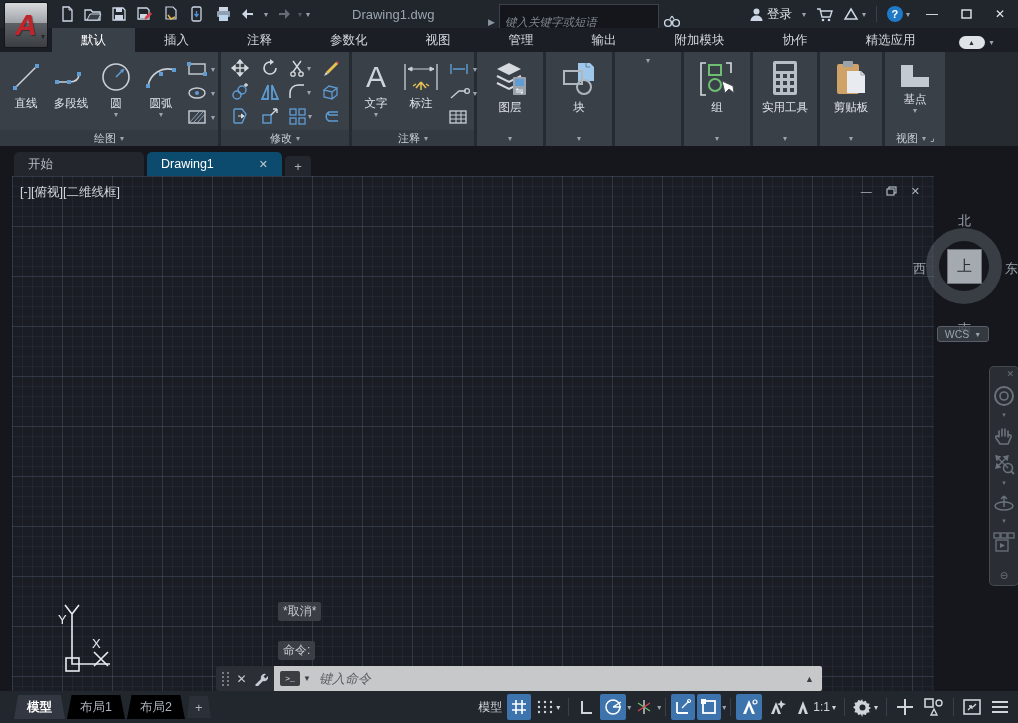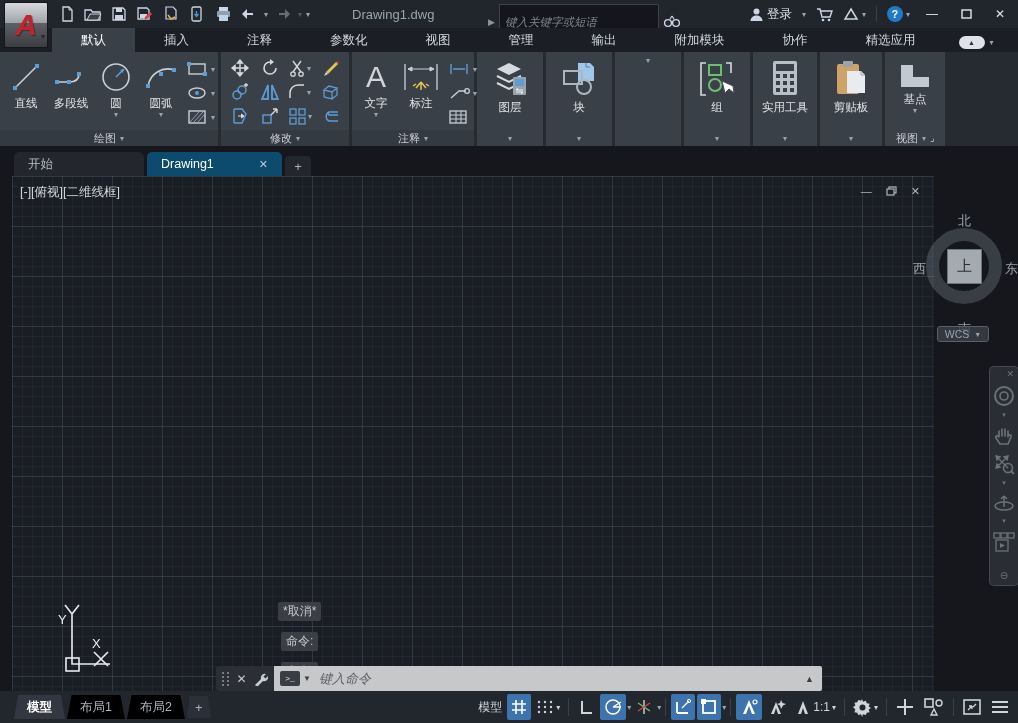--- a/index.html
+++ b/index.html
@@ -113,21 +113,21 @@
   .nb-x { align-self:flex-end; font-size:9px; margin:2px 4px 0 0; }
   .nb-item { margin-top:6px; display:flex; flex-direction:column; align-items:center; }
   .nb-chev { font-size:7px; margin-top:4px; }
   .nb-bottom { margin-top:auto; margin-bottom:4px; font-size:10px; }
 
   
   .ucs { position:absolute; left:10px; top:420px; }
 
   
   .cmd-history { position:absolute; left:266px; top:426px; display:flex; flex-direction:column;
-    align-items:center; gap:11px; }
+    align-items:flex-start; gap:20px; }
   .cmd-badge { background:#3b3e44; border:1px solid #515archive5b; border-radius:2px;
     color:#c6c9cd; font-size:12px; padding:1px 5px; }
   .cmdbar { position:absolute; left:204px; top:490px; width:606px; height:25px; display:flex; }
   .cmd-handle { width:58px; background:#2b2e34; display:flex; align-items:center;
     justify-content:space-evenly; color:#c6ccd3; border-radius:3px 0 0 3px; }
   .grip { display:grid; grid-template-columns:3px 3px; gap:2px; }
   .grip i { width:2px; height:2px; background:#8f979f; border-radius:50%; }
   .cmd-input-wrap { flex:1; background:#c7c8ca; display:flex; align-items:center; padding:0 6px;
     position:relative; border-radius:0 2px 2px 0; }
   .cmd-chip { width:20px; height:15px; background:#3a3d42; border-radius:2px; color:#e8eaec;

